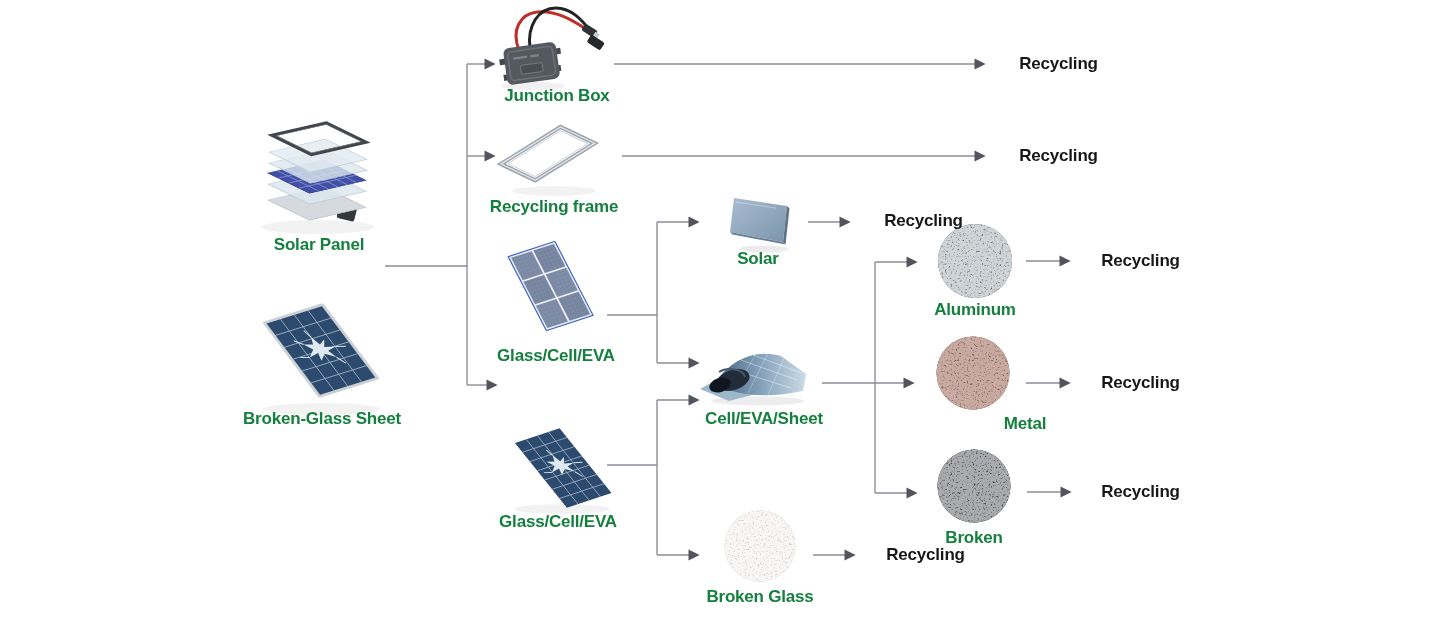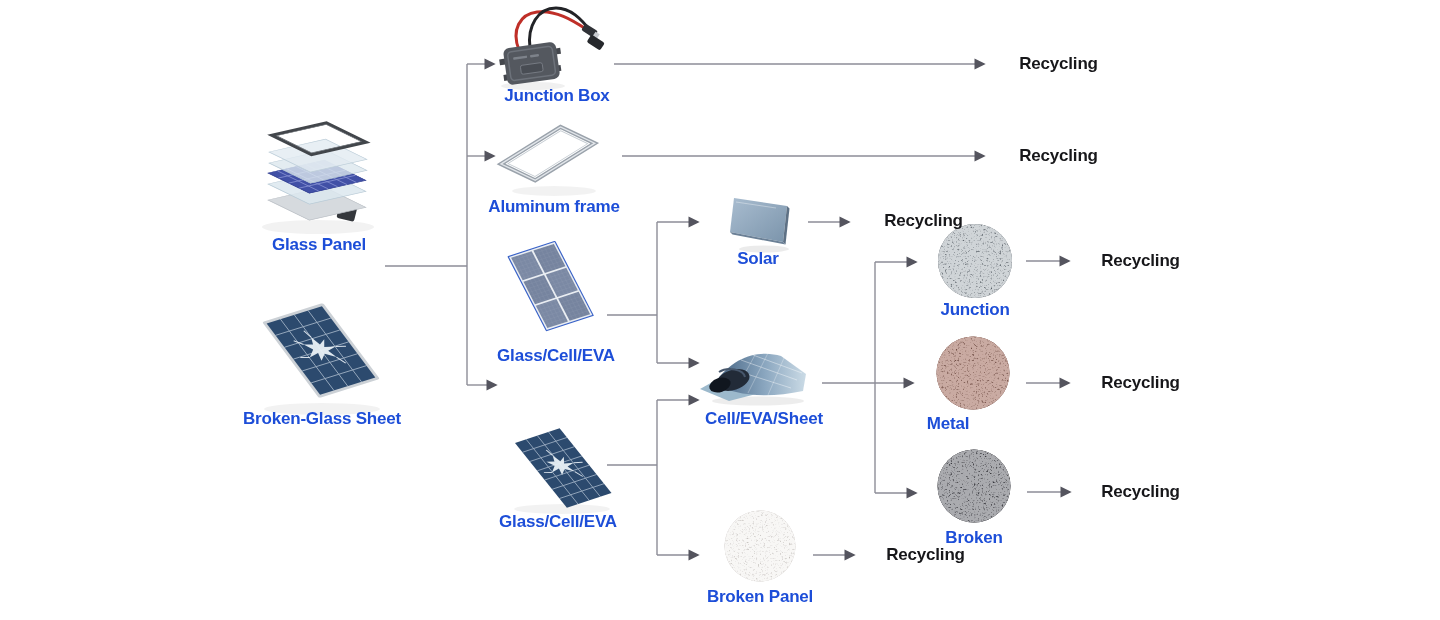--- a/index.html
+++ b/index.html
@@ -1,20 +1,20 @@
 <!DOCTYPE html>
 <html><head>
 <meta charset="utf-8">
 <style>
   html,body{margin:0;padding:0;background:#ffffff;}
   .stage{position:relative;width:1440px;height:620px;background:#ffffff;overflow:hidden;
          font-family:"Liberation Sans",sans-serif;}
   .art{position:absolute;left:0;top:0;width:1440px;height:620px;}
   .label{position:absolute;transform:translate(-50%,-50%);
-         font:700 17px "Liberation Sans",sans-serif;color:#1d4ed8;
+         font:700 17px "Liberation Sans",sans-serif;color:#15803d;
          white-space:nowrap;letter-spacing:-0.2px;}
   .recycling{color:#17171a;padding-left:41px;}
 </style>
 </head>
 <body>
 
 <div class="stage">
 
 <svg class="art" viewBox="0 0 1440 620">
   <defs>
@@ -204,31 +204,31 @@
     <circle cx="974" cy="486" r="36.5" fill="#1e1e22" filter="url(#fleckD)" opacity="0.85"></circle>
     <circle cx="974" cy="486" r="36.5" fill="#b9babe" filter="url(#fleckL)" opacity="0.9"></circle>
   </g>
   <g>
     <circle cx="760" cy="546" r="35.5" fill="#dfdcd9"></circle>
     <circle cx="760" cy="546" r="35.5" fill="#bdb8b4" filter="url(#fleckD)" opacity="0.8"></circle>
     <circle cx="760" cy="546" r="35.5" fill="#fbfaf9" filter="url(#fleckL)" opacity="0.95"></circle>
   </g>
 </svg>
 
-<div class="label" style="left:319px;top:245px">Glass Panel</div>
+<div class="label" style="left:319px;top:245px">Solar Panel</div>
 <div class="label" style="left:322px;top:419px">Broken-Glass Sheet</div>
 <div class="label" style="left:557px;top:96px">Junction Box</div>
-<div class="label" style="left:554px;top:207px">Aluminum frame</div>
+<div class="label" style="left:554px;top:207px">Recycling frame</div>
 <div class="label" style="left:556px;top:356px">Glass/Cell/EVA</div>
 <div class="label" style="left:558px;top:522px">Glass/Cell/EVA</div>
 <div class="label" style="left:758px;top:259px">Solar</div>
 <div class="label" style="left:764px;top:419px">Cell/EVA/Sheet</div>
-<div class="label" style="left:760px;top:597px">Broken Panel</div>
-<div class="label" style="left:975px;top:310px">Junction</div>
-<div class="label" style="left:948px;top:424px">Metal</div>
+<div class="label" style="left:760px;top:597px">Broken Glass</div>
+<div class="label" style="left:975px;top:310px">Aluminum</div>
+<div class="label" style="left:1025px;top:424px">Metal</div>
 <div class="label" style="left:974px;top:538px">Broken</div>
 
 <div class="label recycling" style="left:1038px;top:64px">Recycling</div>
 <div class="label recycling" style="left:1038px;top:156px">Recycling</div>
 <div class="label recycling" style="left:903px;top:221px">Recycling</div>
 <div class="label recycling" style="left:1120px;top:261px">Recycling</div>
 <div class="label recycling" style="left:1120px;top:383px">Recycling</div>
 <div class="label recycling" style="left:1120px;top:492px">Recycling</div>
 <div class="label recycling" style="left:905px;top:555px">Recycling</div>
 

